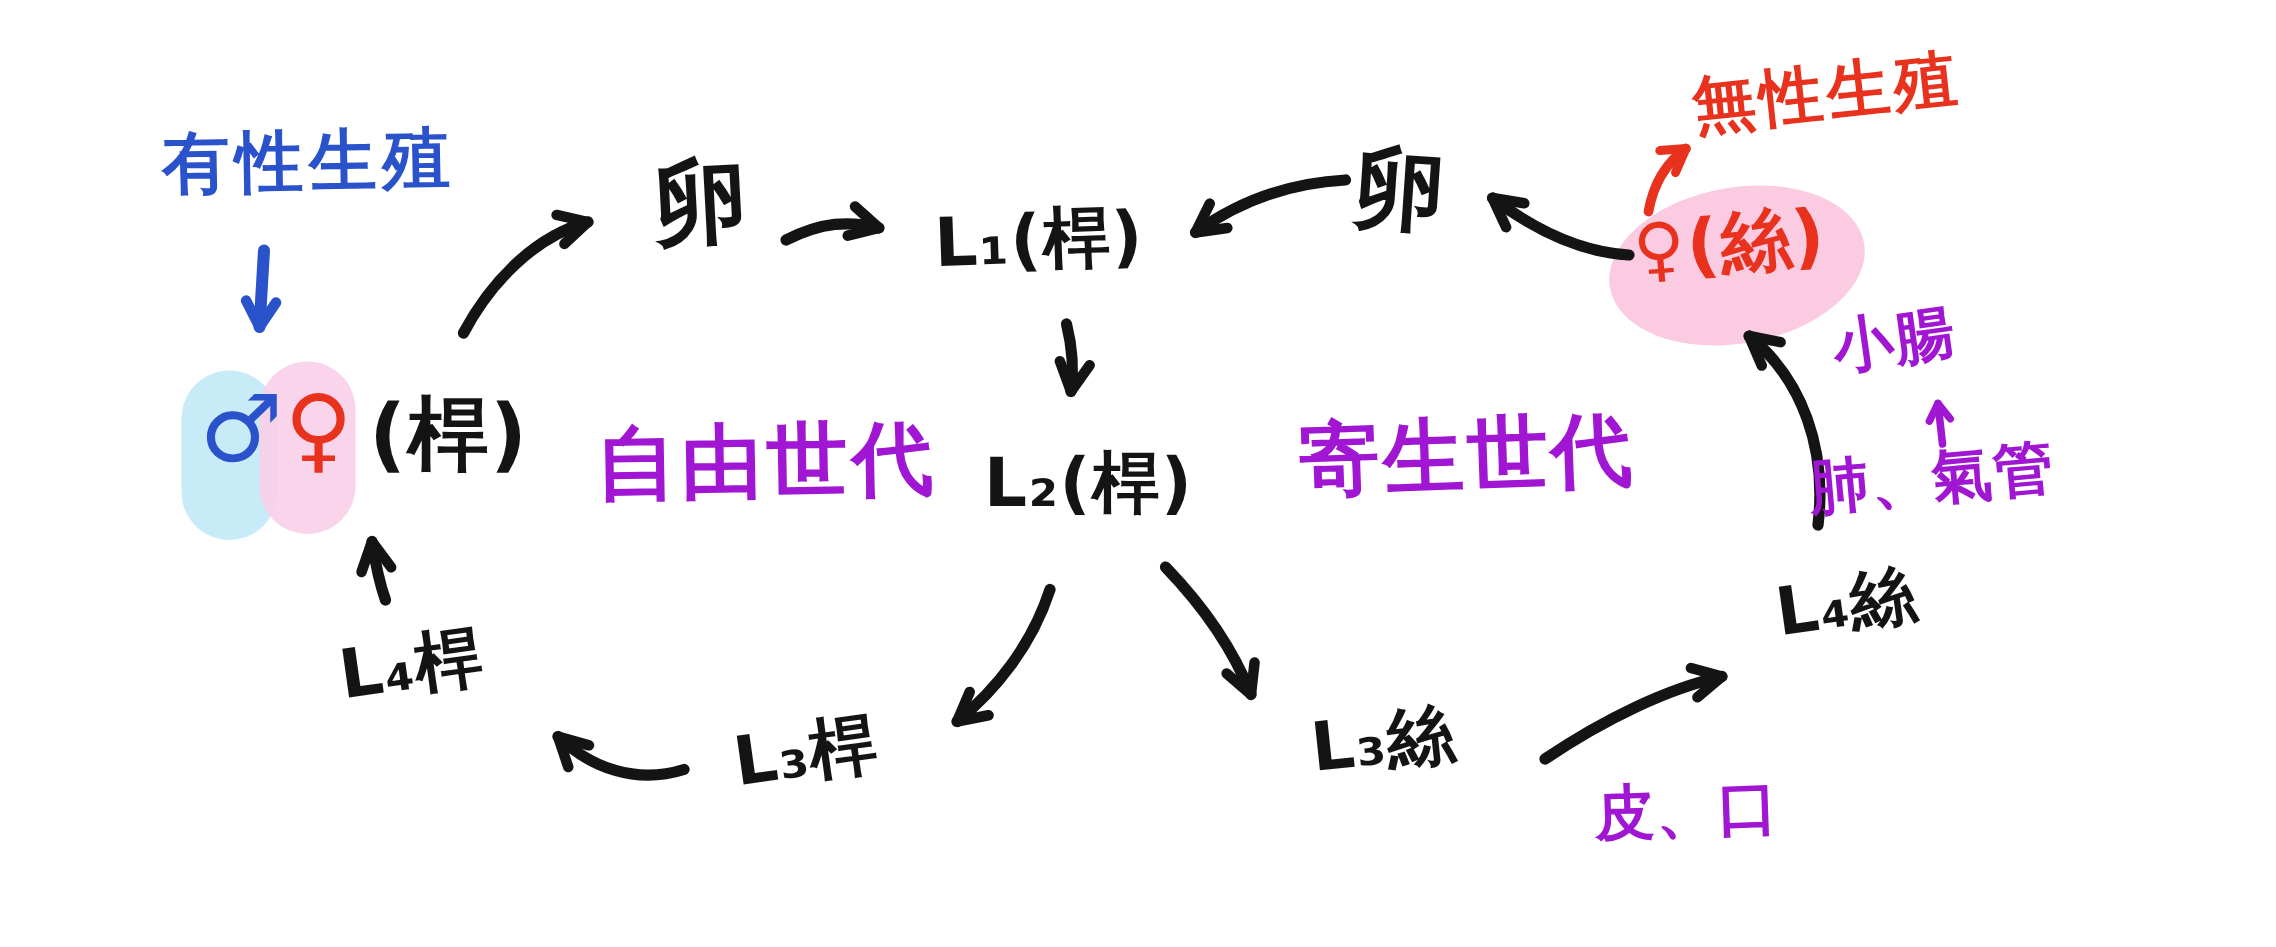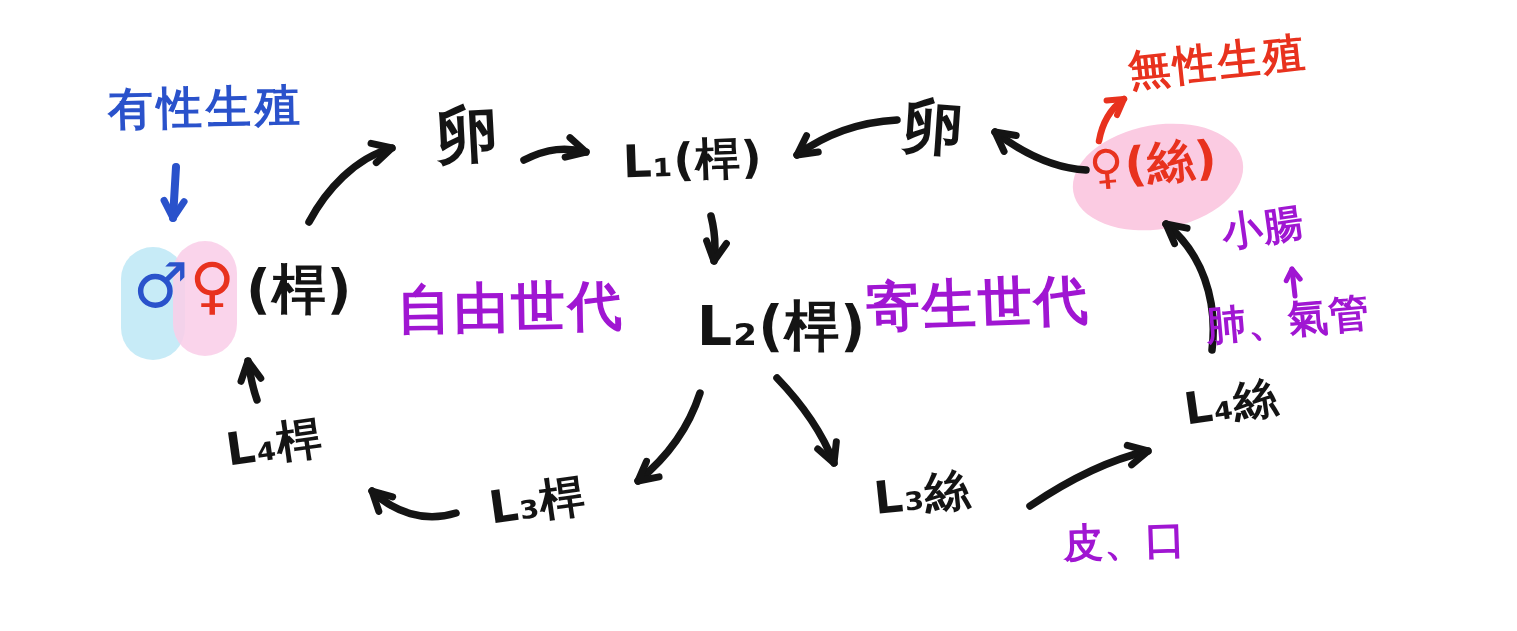--- a/index.html
+++ b/index.html
@@ -85,21 +85,21 @@
   <div class="lbl red" style="left:1128px;top:40px;font-size:42px;transform:rotate(-6deg);letter-spacing:3px;">無性生殖</div>
 
   <div class="lbl red" style="left:1089px;top:138px;font-size:47px;transform:rotate(-5deg);">♀(絲)</div>
 
   <div class="lbl purple" style="left:1222px;top:206px;font-size:40px;transform:rotate(-8deg);">小腸</div>
 
   <div class="lbl purple" style="left:1206px;top:298px;font-size:40px;transform:rotate(-5deg);">肺、氣管</div>
 
   <div class="lbl purple" style="left:397px;top:280px;font-size:54px;transform:rotate(-1deg);letter-spacing:3px;">自由世代</div>
 
-  <div class="lbl" style="left:697px;top:298px;font-size:55px;">L₂(桿)</div>
+  <div class="lbl" style="left:656px;top:298px;font-size:45px;">L₂(桿)</div>
 
   <div class="lbl purple" style="left:866px;top:276px;font-size:54px;transform:rotate(-2deg);letter-spacing:2px;">寄生世代</div>
 
   <div class="lbl" style="left:226px;top:420px;font-size:45px;transform:rotate(-8deg);">L₄桿</div>
 
   <div class="lbl" style="left:489px;top:478px;font-size:45px;transform:rotate(-8deg);">L₃桿</div>
 
   <div class="lbl" style="left:874px;top:470px;font-size:45px;transform:rotate(-6deg);">L₃絲</div>
 
   <div class="lbl" style="left:1184px;top:380px;font-size:44px;transform:rotate(-8deg);">L₄絲</div>

